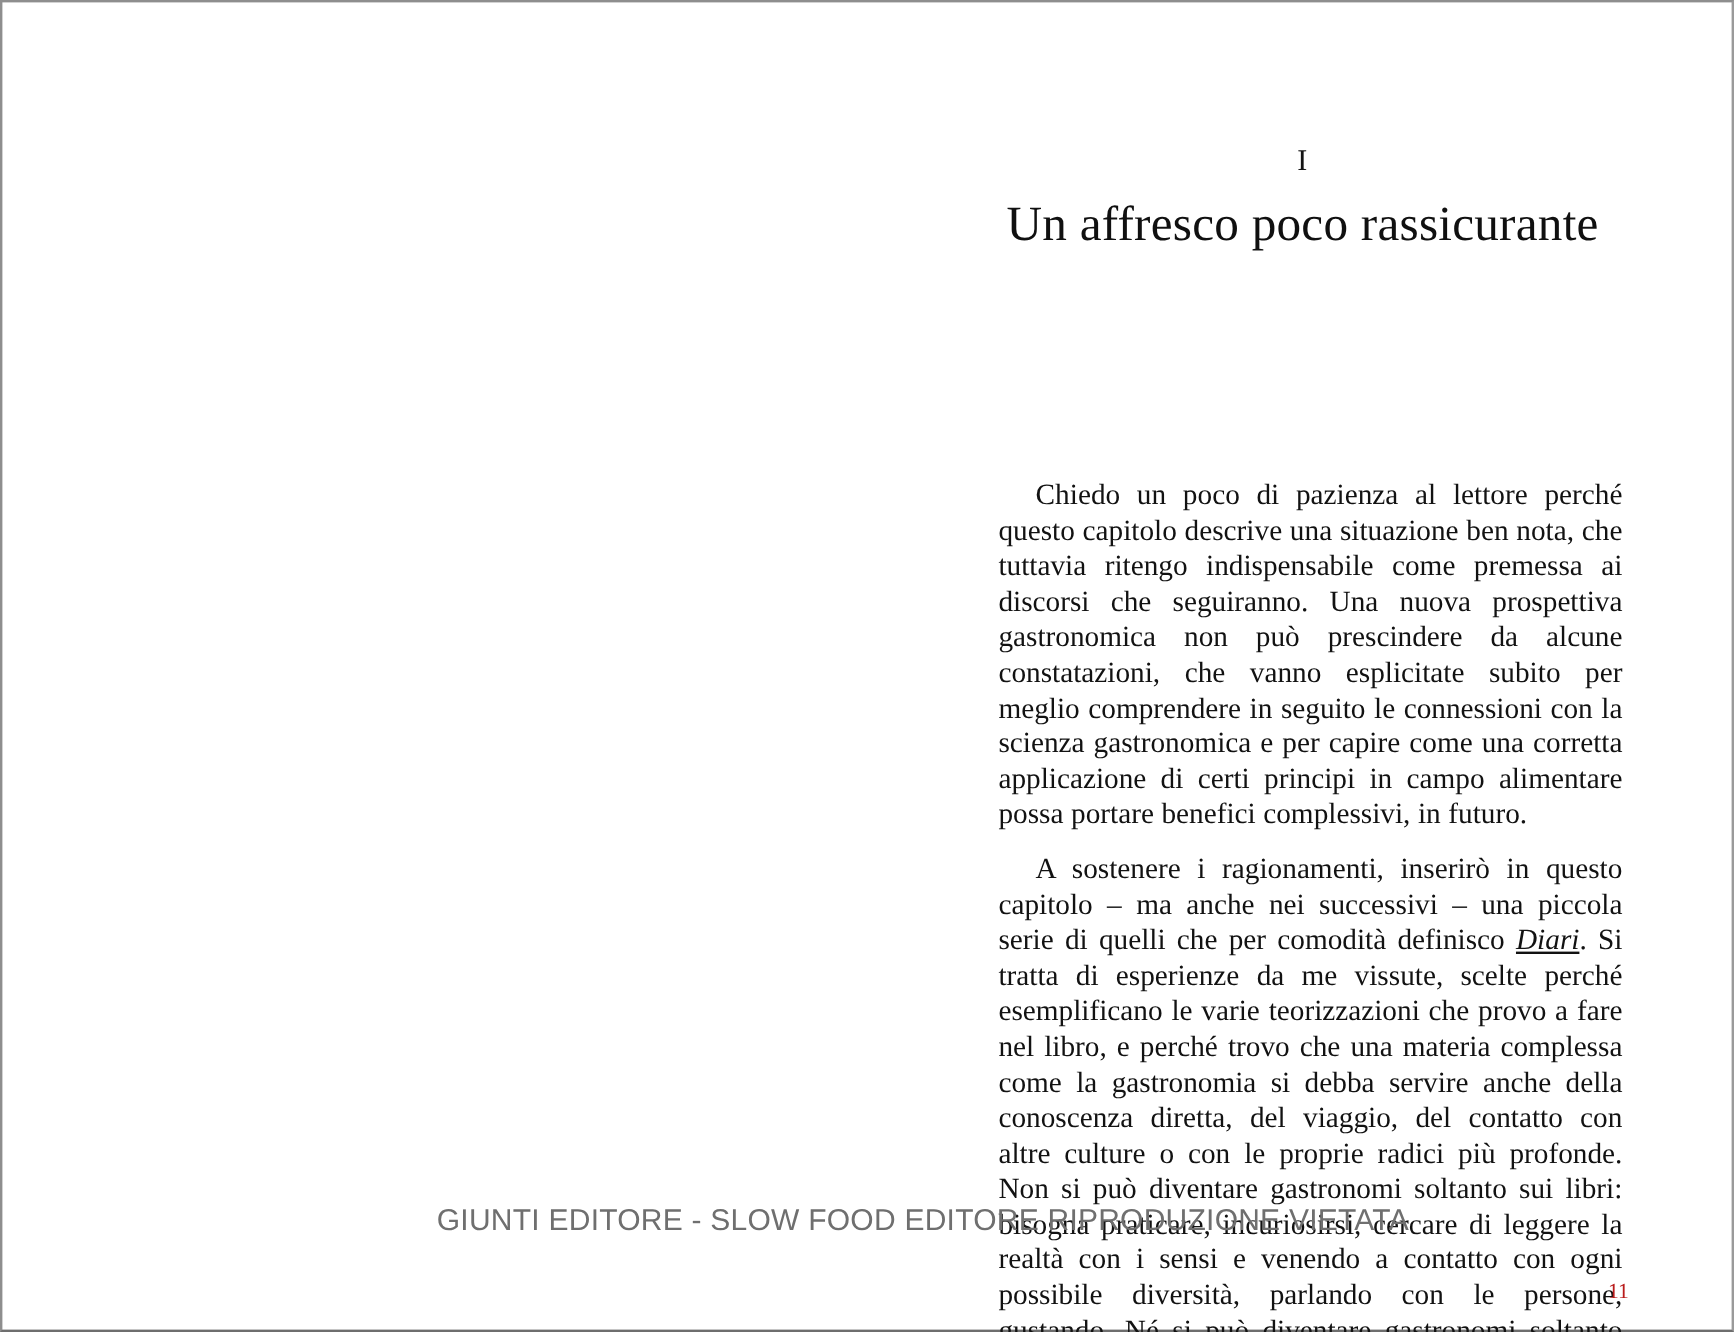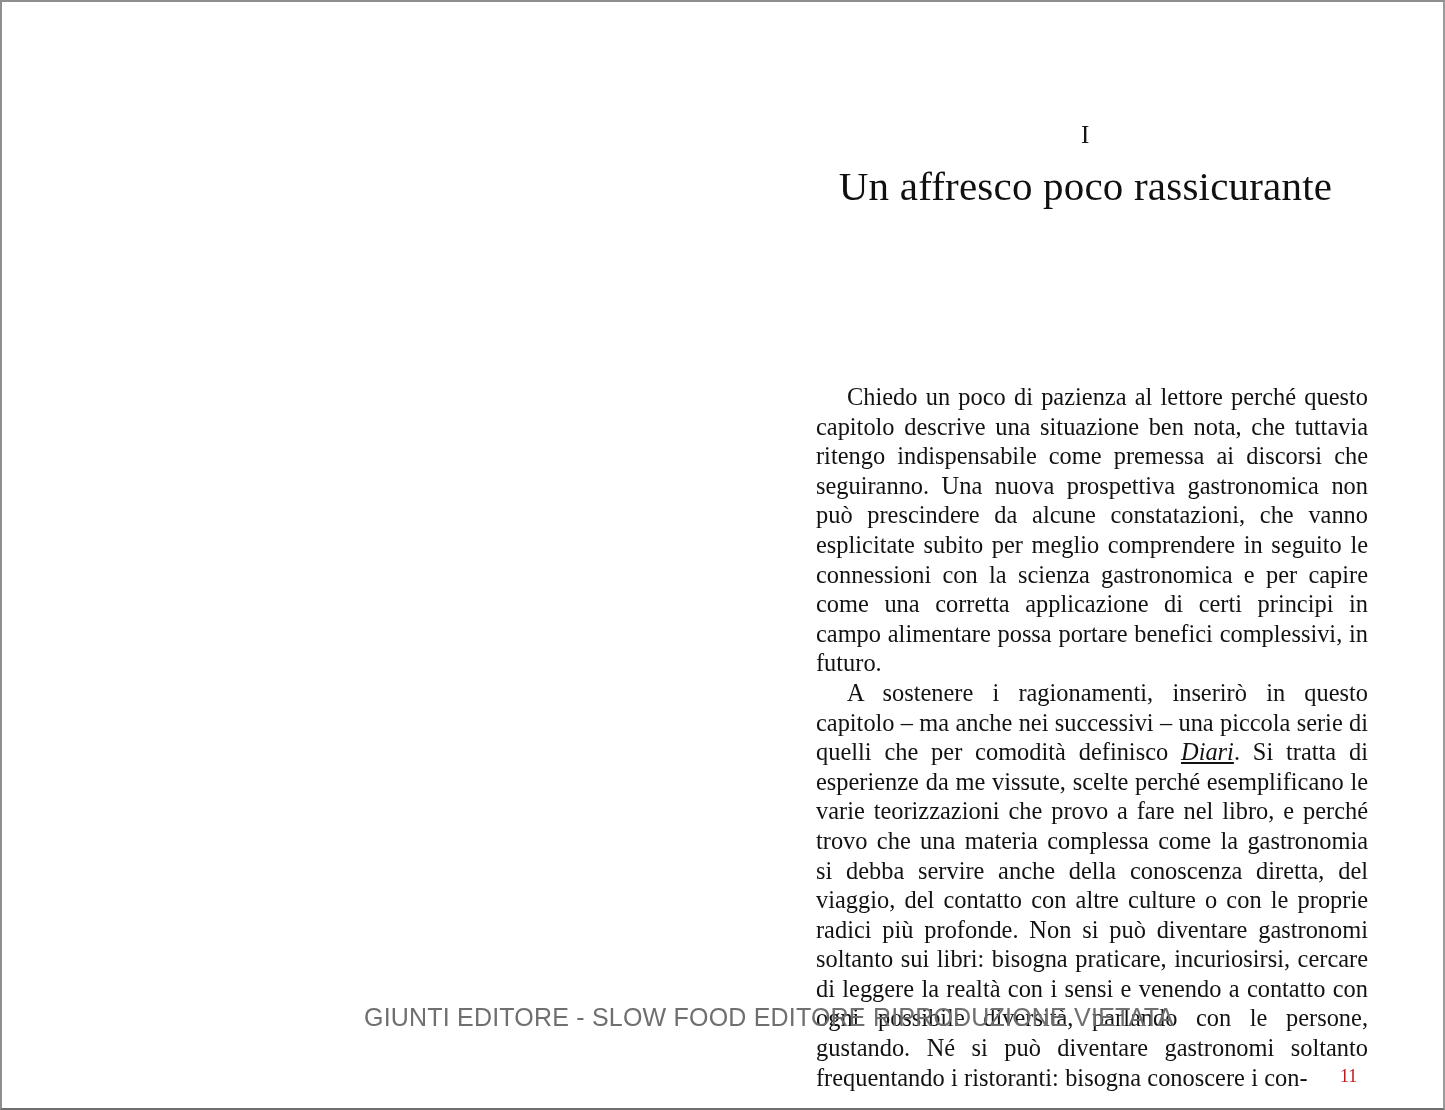--- a/index.html
+++ b/index.html
@@ -73,21 +73,21 @@
   }
 
   
   .text-column {
     position: absolute;
     left: 92px;
     top: 380px;
     width: 552px;
   }
   .body-paragraph {
-    margin: 0;
+    margin: 16px;
     text-align: justify;
     text-align-last: left;
     text-indent: 31px;
     font-family: "Liberation Serif", serif;
     font-size: 24.4px;
     line-height: 29.6px;
     color: #121212;
     word-spacing: 0.2px;
     hyphens: manual;
   }

